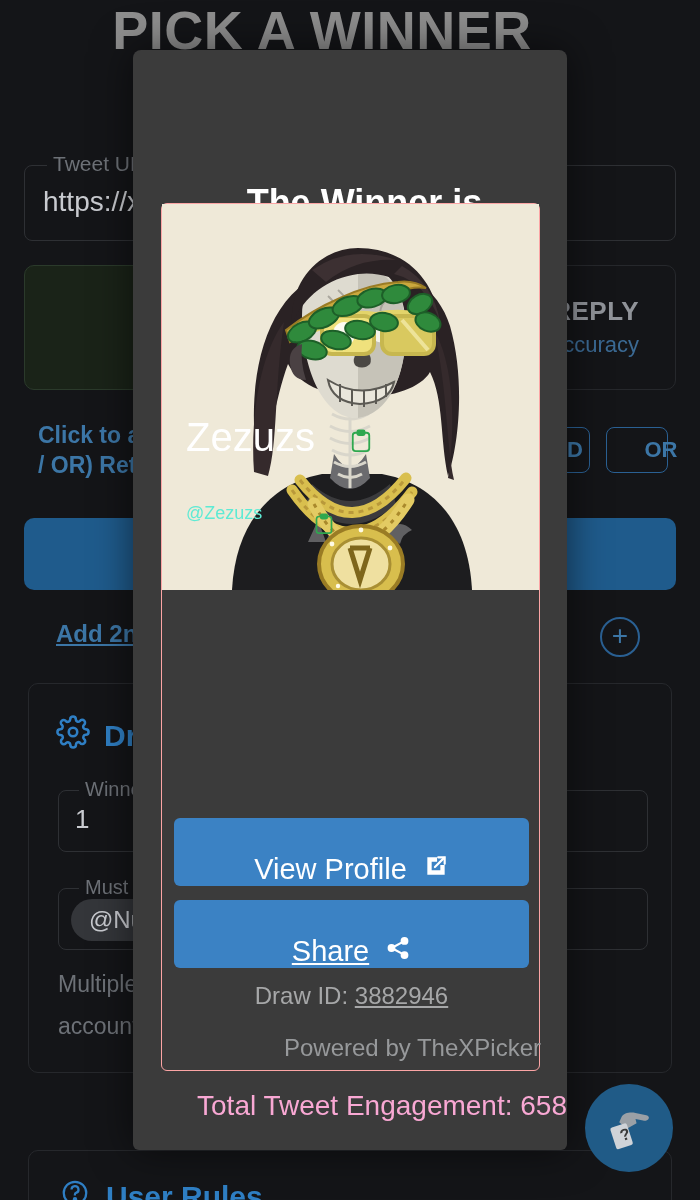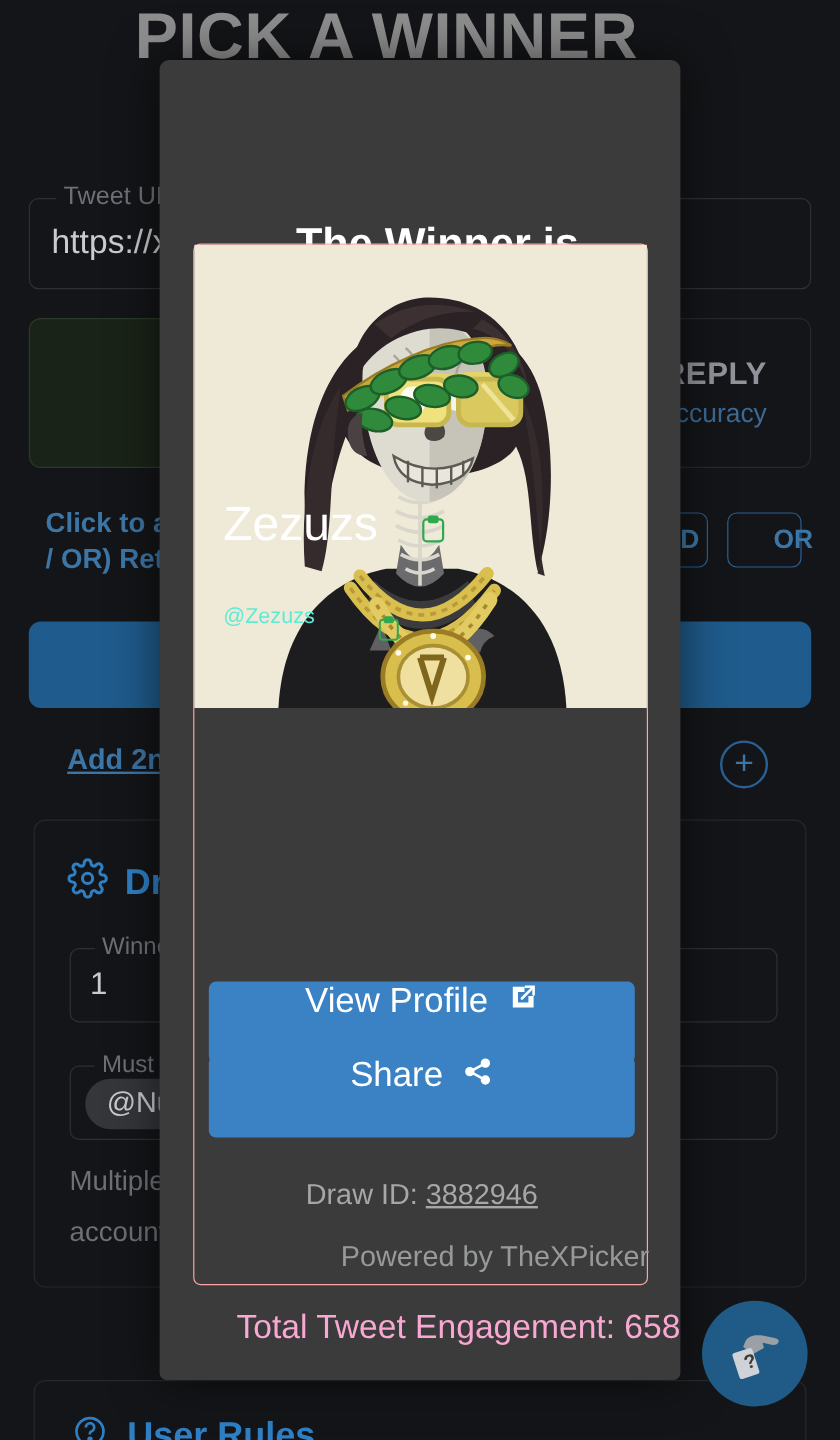--- a/index.html
+++ b/index.html
@@ -354,27 +354,27 @@
     left: 12px;
     width: 355px;
     height: 68px;
     background: #3b82c4;
     border: none;
     border-radius: 6px;
     color: #fff;
     font-family: "Liberation Sans", sans-serif;
     font-size: 29px;
     display: flex;
-    align-items: flex-start;
+    align-items: flex-end;
     justify-content: center;
     gap: 16px;
     cursor: pointer;
   }
   #view-profile-button { top: 614px; }
-  #share-button        { top: 676px; }
+  #share-button        { top: 696px; text-decoration: underline; }
 
   .draw-id-line {
     position: absolute;
     left: 0;
     top: 778px;
     width: 379px;
     text-align: center;
     font-size: 24px;
     color: #a6a7a8;
     white-space: nowrap;

